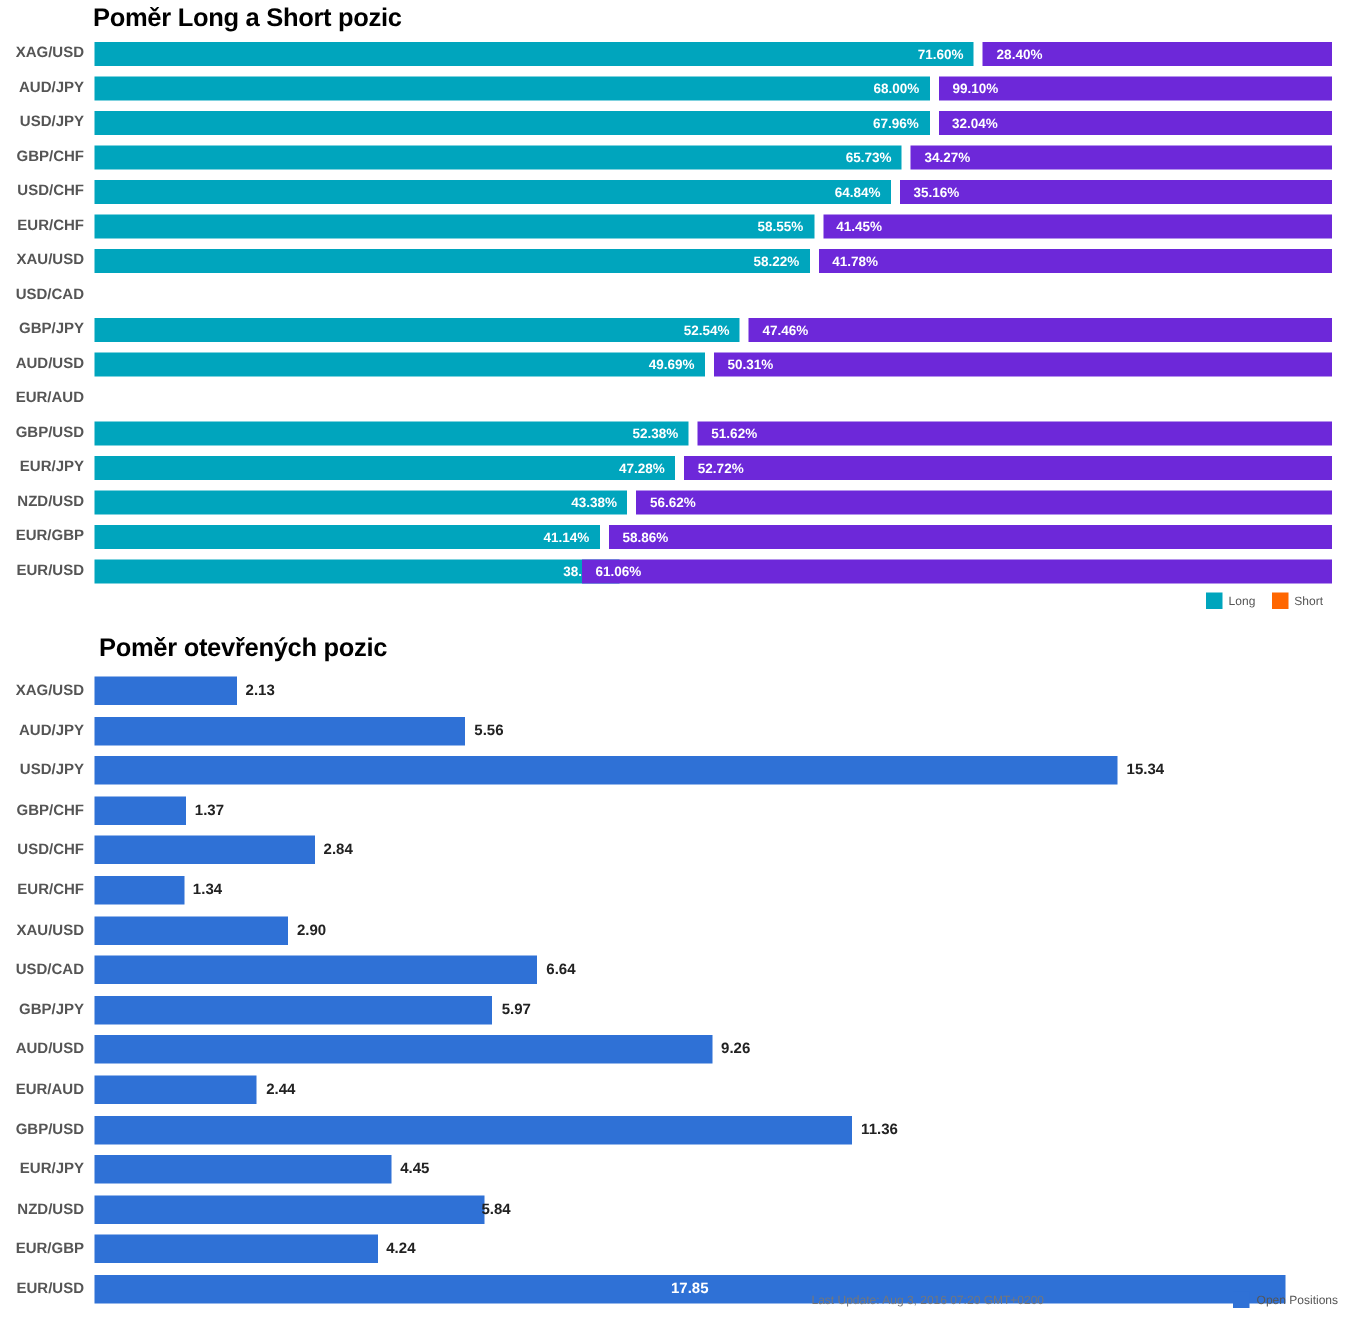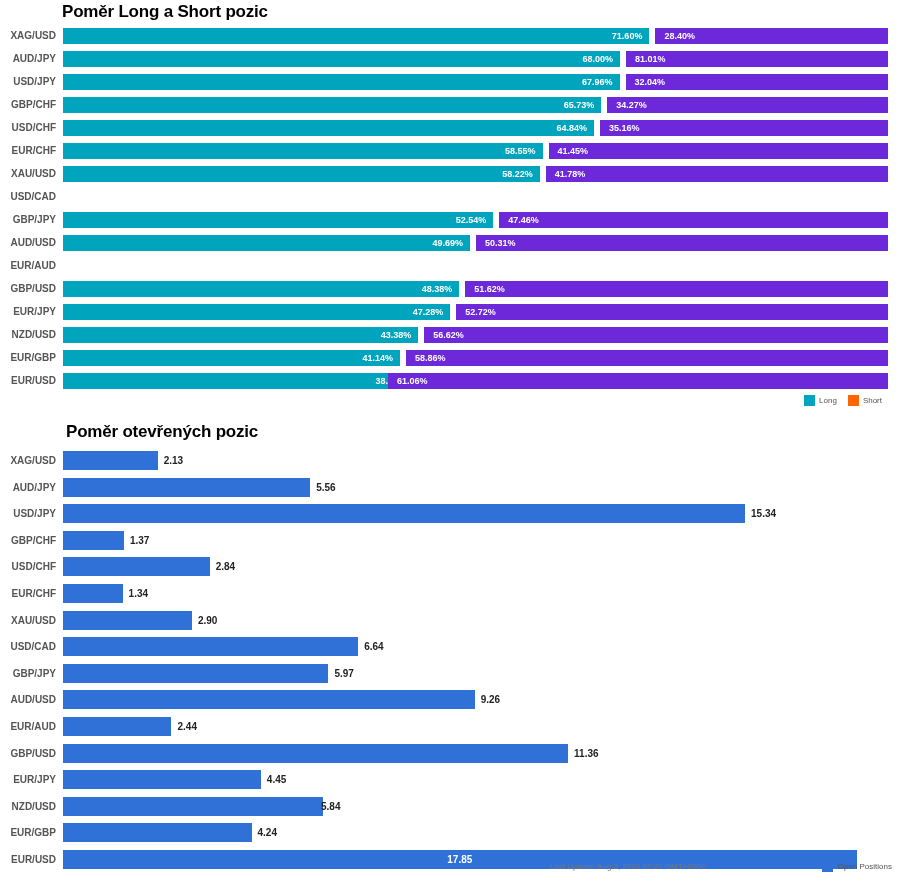--- a/index.html
+++ b/index.html
@@ -183,21 +183,21 @@
   }
   .op-footer {
     position: absolute;
     left: 0;
     right: 0;
     top: 448px;
     height: 20px;
   }
   .op-stamp {
     position: absolute;
-    right: 209px;
+    right: 218px;
     top: 0;
     font-size: 8px;
     color: #777777;
     white-space: nowrap;
   }
   .op-legend {
     position: absolute;
     right: 22px;
     top: -1px;
     display: flex;
@@ -220,21 +220,21 @@
         <div class="ls-cat">XAG/USD</div>
         <div class="ls-track">
           <div class="seg seg-long" style="width: 586.404px;">71.60%</div>
           <div class="seg seg-short" style="width: 232.596px;">28.40%</div>
         </div>
       </div>
       <div class="ls-row">
         <div class="ls-cat">AUD/JPY</div>
         <div class="ls-track">
           <div class="seg seg-long" style="width: 556.92px;">68.00%</div>
-          <div class="seg seg-short" style="width: 262.08px;">81.01%</div>
+          <div class="seg seg-short" style="width: 262.08px;">99.10%</div>
         </div>
       </div>
       <div class="ls-row">
         <div class="ls-cat">USD/JPY</div>
         <div class="ls-track">
           <div class="seg seg-long" style="width: 556.592px;">67.96%</div>
           <div class="seg seg-short" style="width: 262.408px;">32.04%</div>
         </div>
       </div>
       <div class="ls-row">
@@ -281,21 +281,21 @@
           <div class="seg seg-long" style="width: 406.961px;">49.69%</div>
           <div class="seg seg-short" style="width: 412.039px;">50.31%</div>
         </div>
       </div>
       <div class="ls-row">
         <div class="ls-cat">EUR/AUD</div>
       </div>
       <div class="ls-row">
         <div class="ls-cat">GBP/USD</div>
         <div class="ls-track">
-          <div class="seg seg-long" style="width: 396.232px;">48.38%</div>
+          <div class="seg seg-long" style="width: 396.232px;">52.38%</div>
           <div class="seg seg-short" style="width: 422.768px;">51.62%</div>
         </div>
       </div>
       <div class="ls-row">
         <div class="ls-cat">EUR/JPY</div>
         <div class="ls-track">
           <div class="seg seg-long" style="width: 387.223px;">47.28%</div>
           <div class="seg seg-short" style="width: 431.777px;">52.72%</div>
         </div>
       </div>

